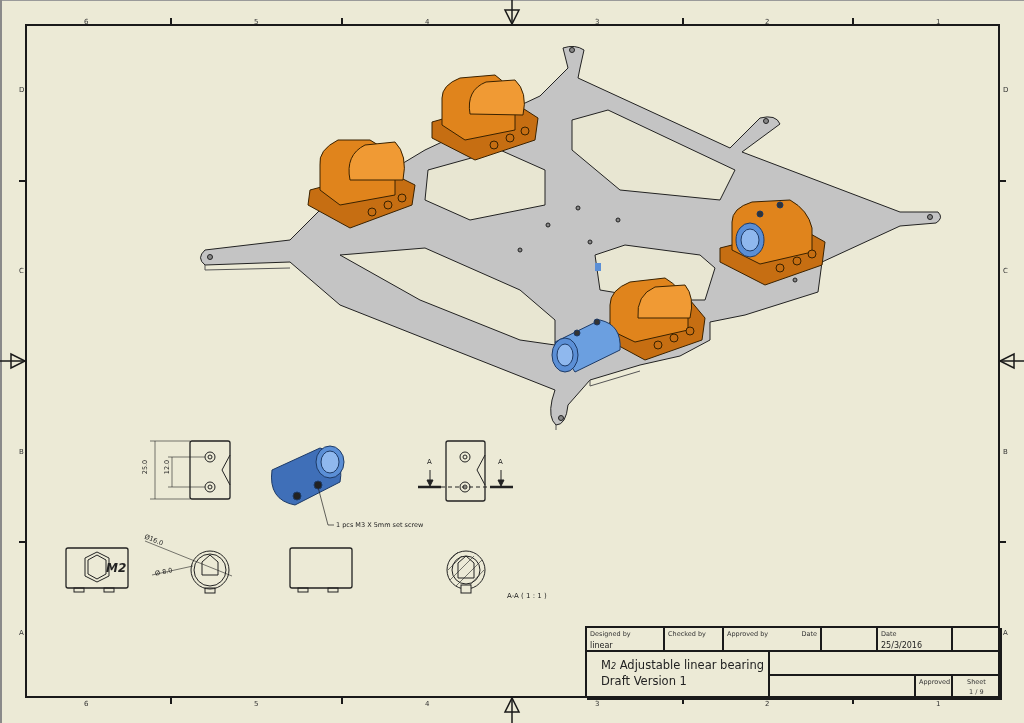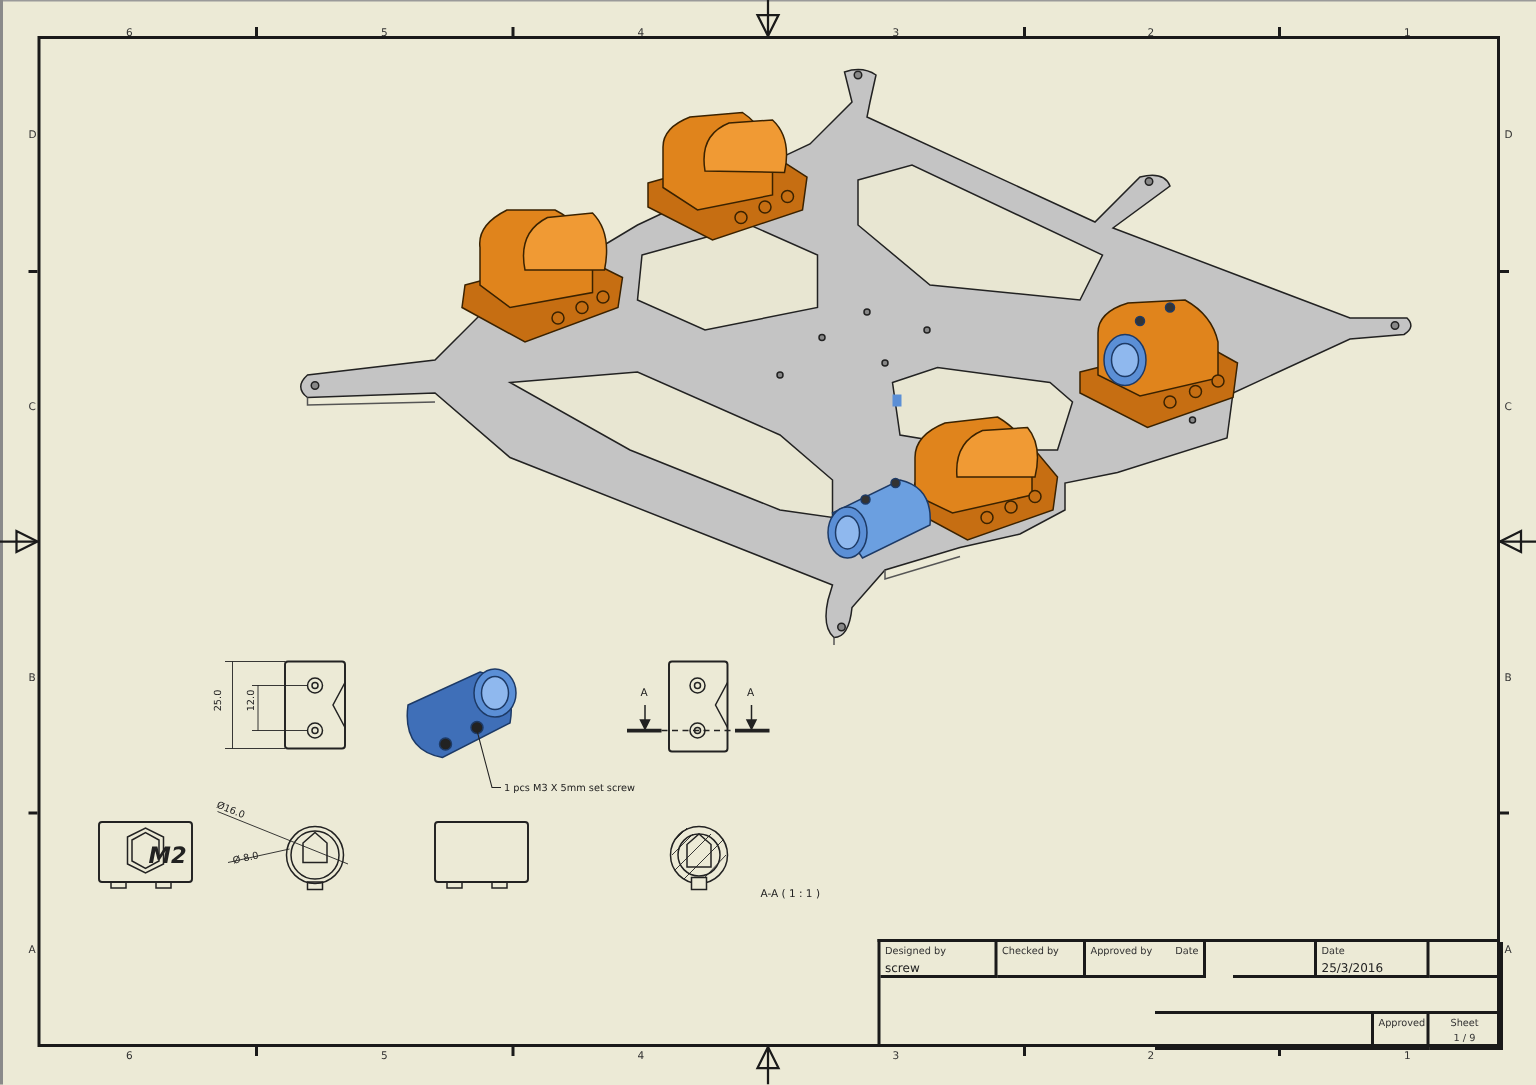--- a/index.html
+++ b/index.html
@@ -217,43 +217,49 @@
     <path d="M450,560 L458,552 M448,570 L462,556 M450,580 L474,556 M456,586 L482,560 M466,589 L484,570" stroke-width="0.6"></path>
     <rect x="461" y="585" width="10" height="8" fill="#ecead6"></rect>
   </g>
 </svg>
 
 <span class="note" style="left:138px;top:463px;transform:rotate(-90deg);">25.0</span>
 <span class="note" style="left:160px;top:463px;transform:rotate(-90deg);">12.0</span>
 <span class="note" style="left:336px;top:521px">1 pcs M3 X 5mm set screw</span>
 <span class="note" style="left:144px;top:536px;transform:rotate(22deg);">Ø16.0</span>
 <span class="note" style="left:155px;top:568px;transform:rotate(-12deg);">Ø 8.0</span>
-<span class="note" style="left:99px;top:561px;font-size:15px;font-style:italic;font-weight:bold;">M2</span>
+<span class="note" style="left:89px;top:561px;font-size:12px;font-style:italic;font-weight:bold;padding-left:17px;">M2</span>
 <span class="note" style="left:427px;top:458px;font-size:7px">A</span>
 <span class="note" style="left:498px;top:458px;font-size:7px">A</span>
 <span class="note" style="left:507px;top:592px;font-size:7px">A-A ( 1 : 1 )</span>
 
 <div class="title-block">
   <div class="tb-cell" style="left:0;top:0;width:78px;height:24px">
     <span class="tb-lbl">Designed by</span>
-    <span class="tb-val">screw</span>
+    <span class="tb-val">linear</span>
   </div>
   <div class="tb-cell" style="left:78px;top:0;width:59px;height:24px">
     <span class="tb-lbl">Checked by</span>
   </div>
-  <div class="tb-cell" style="left:137px;top:0;width:80px;height:24px">
+  <div class="tb-cell" style="left:137px;top:0;width:98px;height:24px">
     <span class="tb-lbl">Approved by</span>
     <span class="tb-lbl" style="left:auto;right:3px">Date</span>
   </div>
   <div class="tb-cell" style="left:235px;top:0;width:56px;height:24px"></div>
   <div class="tb-cell" style="left:291px;top:0;width:75px;height:24px">
     <span class="tb-lbl">Date</span>
     <span class="tb-val">25/3/2016</span>
   </div>
   <div class="tb-cell" style="left:366px;top:0;width:49px;height:24px"></div>
+  <div class="tb-cell" style="left:0;top:24px;width:183px;height:48px">
+    <div class="tb-title">
+      <span>M</span><i style="font-size:8px">2</i><span> Adjustable linear bearing</span><br>
+      <span>Draft Version 1</span>
+    </div>
+  </div>
   <div class="tb-cell" style="left:183px;top:24px;width:232px;height:24px"></div>
   <div class="tb-cell" style="left:183px;top:48px;width:146px;height:24px"></div>
   <div class="tb-cell" style="left:329px;top:48px;width:37px;height:24px">
     <span class="tb-lbl">Approved</span>
   </div>
   <div class="tb-cell" style="left:366px;top:48px;width:49px;height:24px">
     <span class="tb-lbl" style="left:14px">Sheet</span>
     <span class="tb-lbl" style="left:16px;top:12px">1 / 9</span>
   </div>
 </div>

